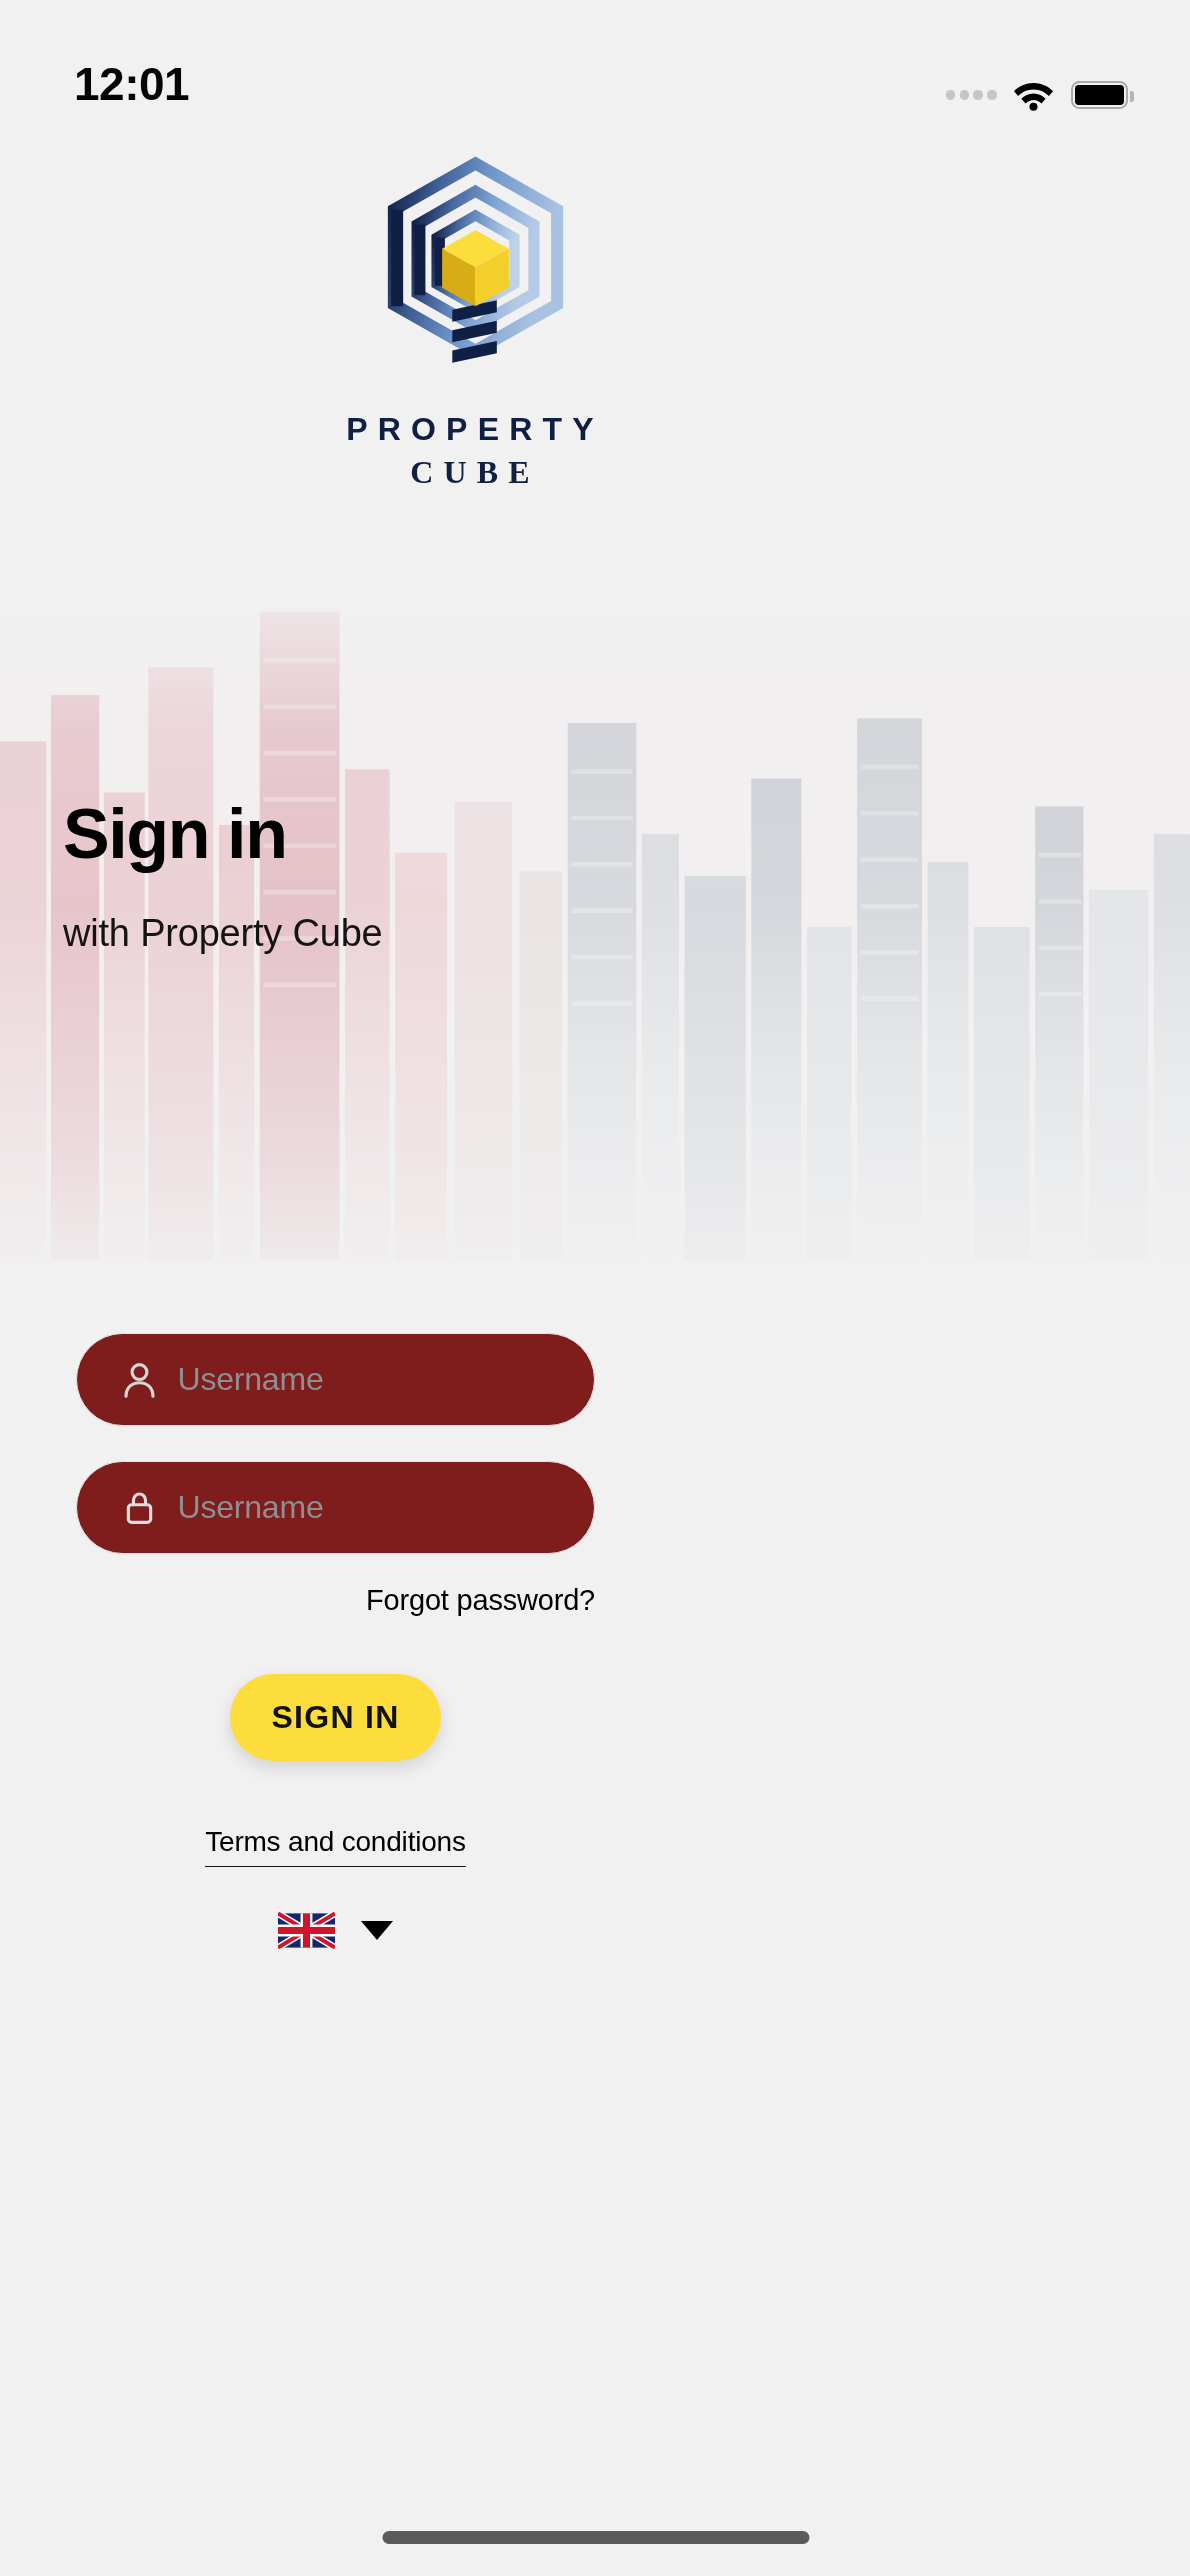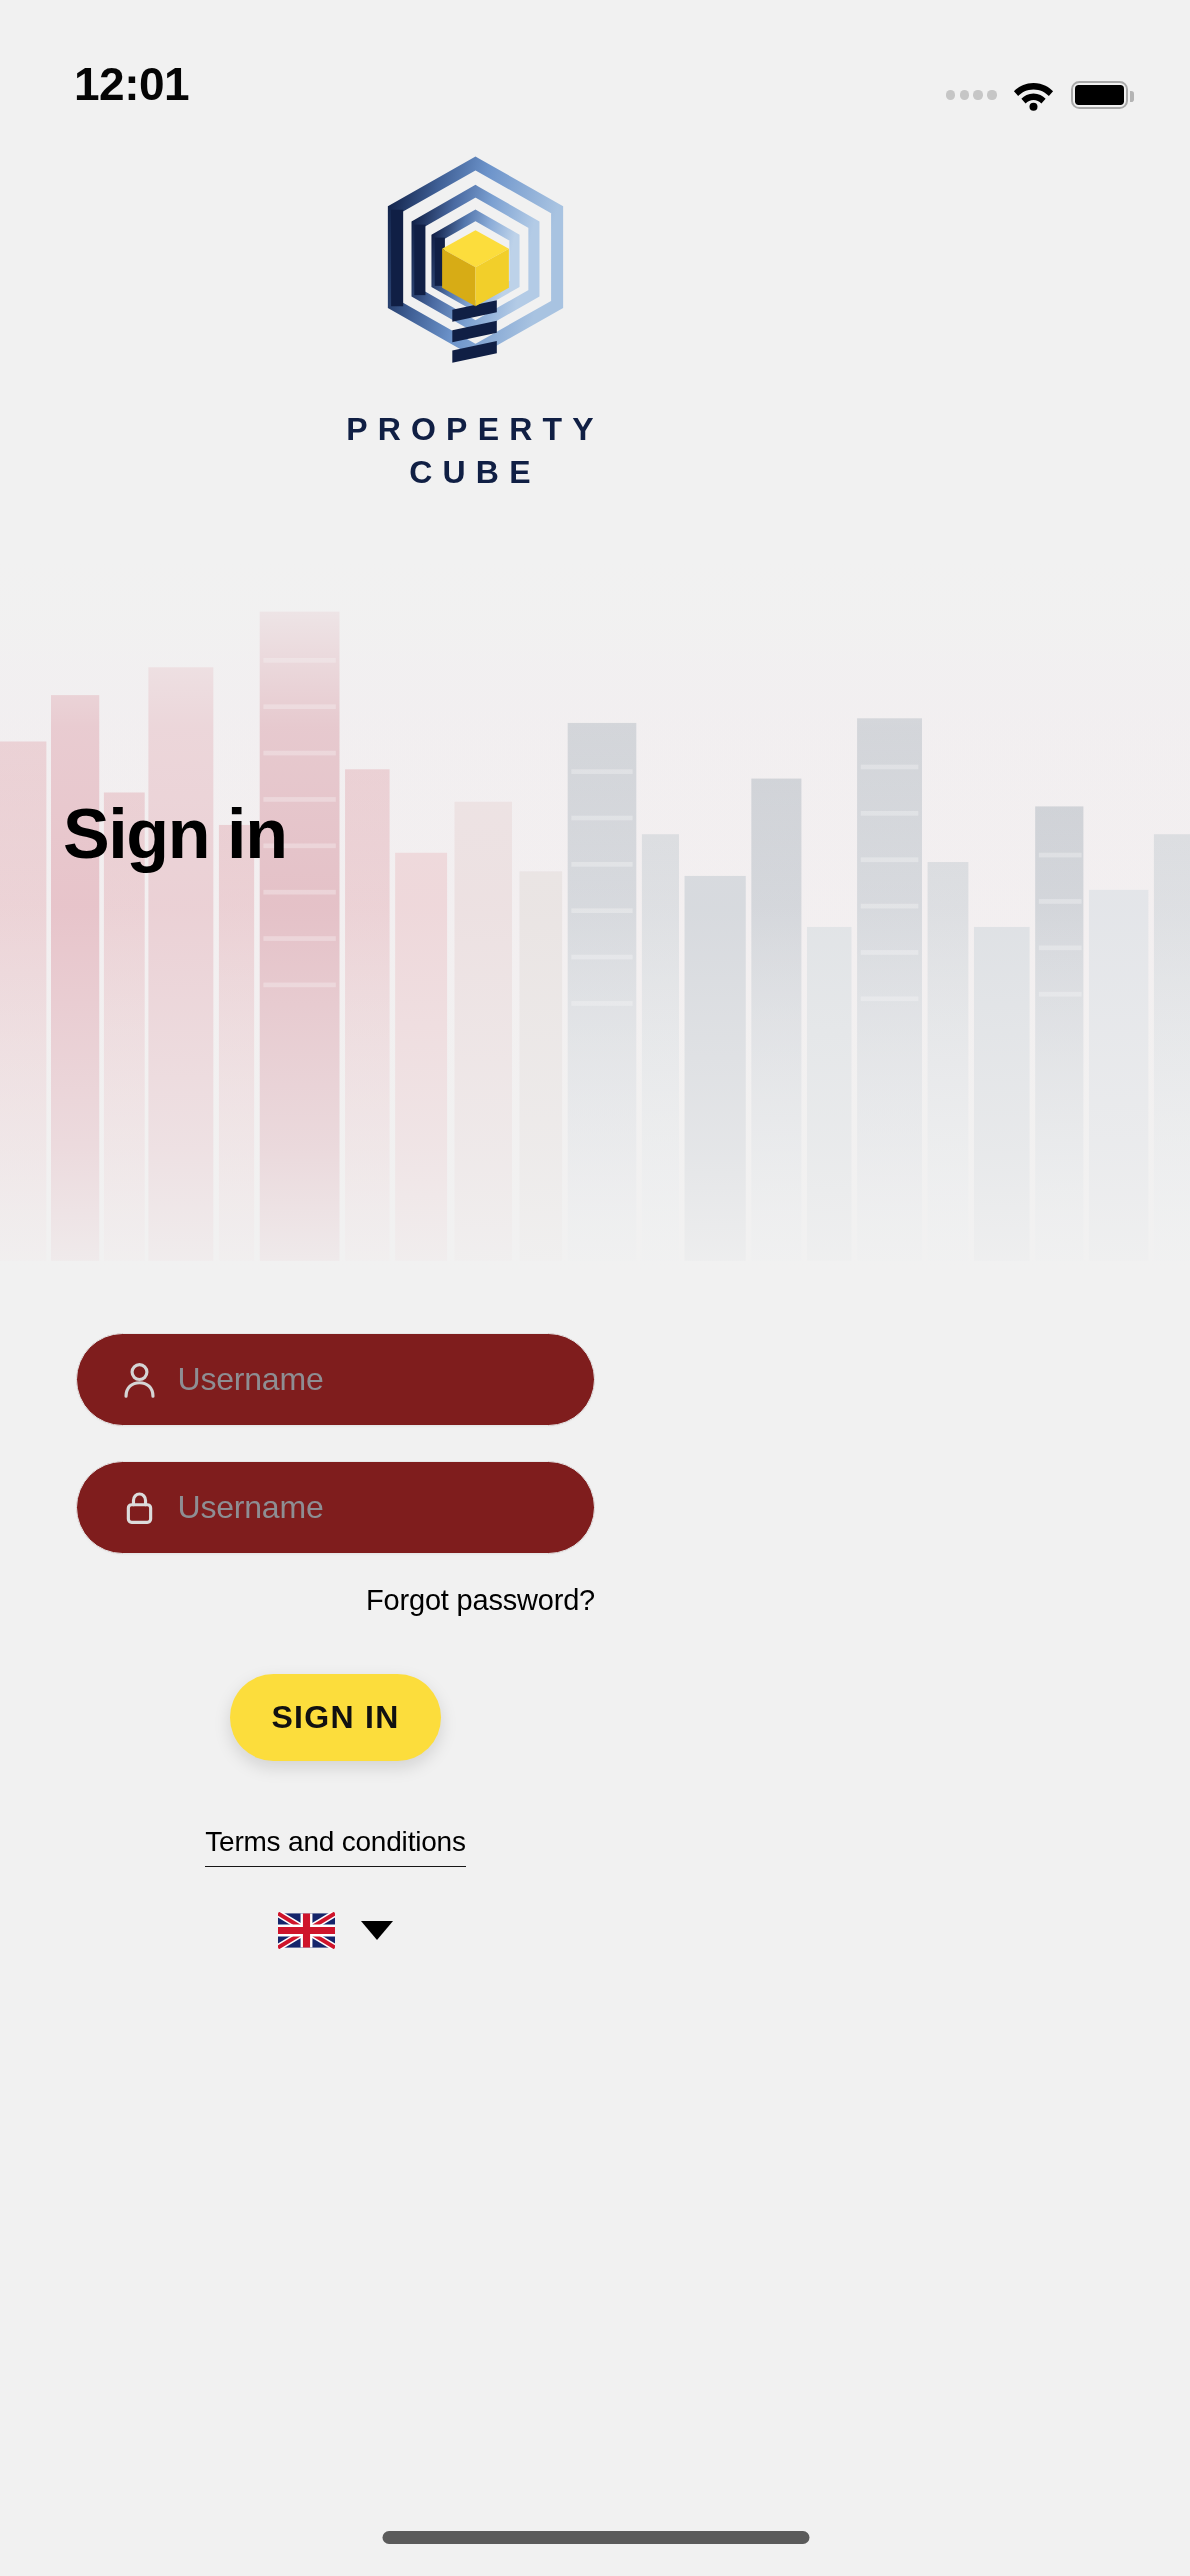--- a/index.html
+++ b/index.html
@@ -76,21 +76,21 @@
     z-index:20;
   }
   .logo-mark { width:223px; height:230px; }
   .brand {
     margin-top:22px; text-align:center;
     color:#101f44;
     font-size:32px; font-weight:600;
     letter-spacing:10.2px; line-height:1.35;
     font-family:"Liberation Sans", sans-serif;
   }
-  .brand .l2 { display:block; letter-spacing:10.2px; }
+  .brand .l2 { display:block; letter-spacing:10.2px;font-family:Liberation Serif, serif; }
 
   
   .headings { position:absolute; left:63px; top:799px; z-index:20; }
   .h-title {
     font-size:70px; font-weight:700; color:#000;
     letter-spacing:-1.4px; line-height:1;
   }
   .h-sub {
     margin-top:39px;
     font-size:38px; font-weight:400; color:#141414;
@@ -309,20 +309,21 @@
     </div>
     <div class="brand">
       <span>PROPERTY</span>
       <span class="l2">CUBE</span>
     </div>
   </div>
 
   <div class="headings">
     <div class="h-title">Sign in</div>
     <div class="h-sub">
+      <div>with Property Cube</div>
     </div>
   </div>
 
   <div class="form">
 
     <div class="field">
       <span class="ficon">
         <svg width="39" height="39" viewBox="0 0 42 42">
           <circle cx="21" cy="13" r="8" fill="none" stroke="#d5d5d5" stroke-width="3.4"></circle>
           <path d="M6.5 39 C6.5 29.5 13 24.5 21 24.5 C29 24.5 35.5 29.5 35.5 39" fill="none" stroke="#d5d5d5" stroke-width="3.4" stroke-linecap="round"></path>

